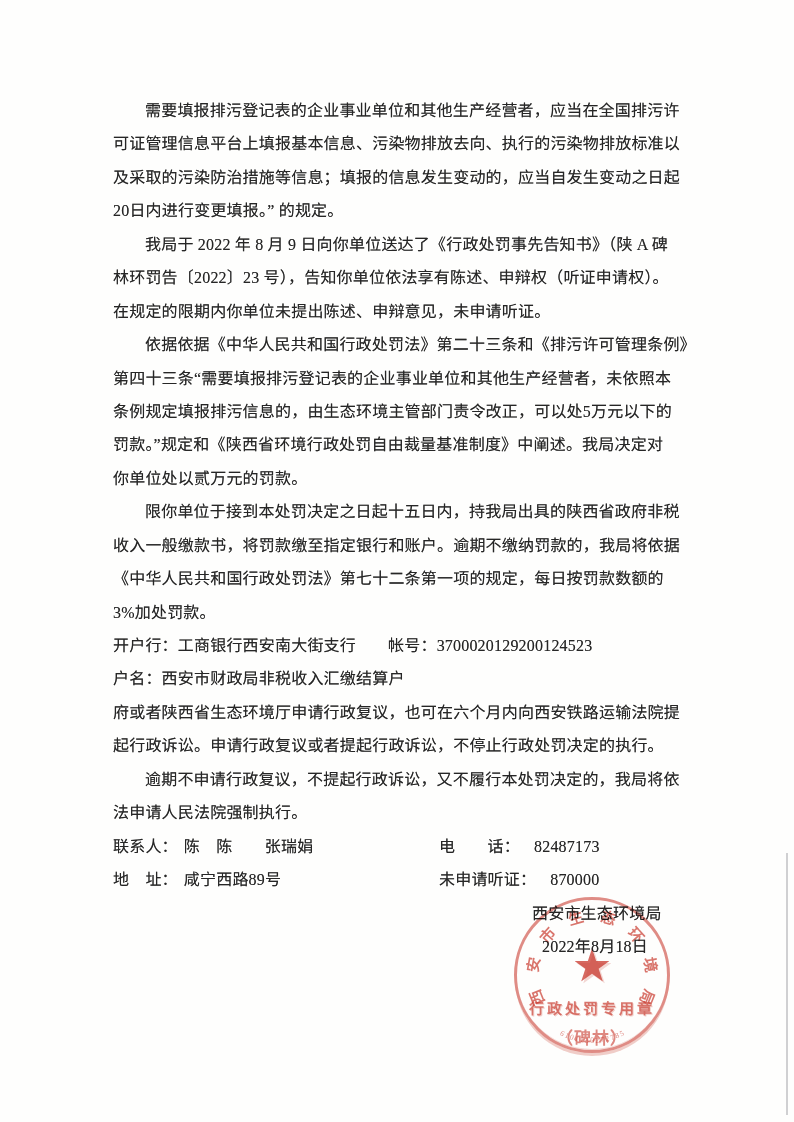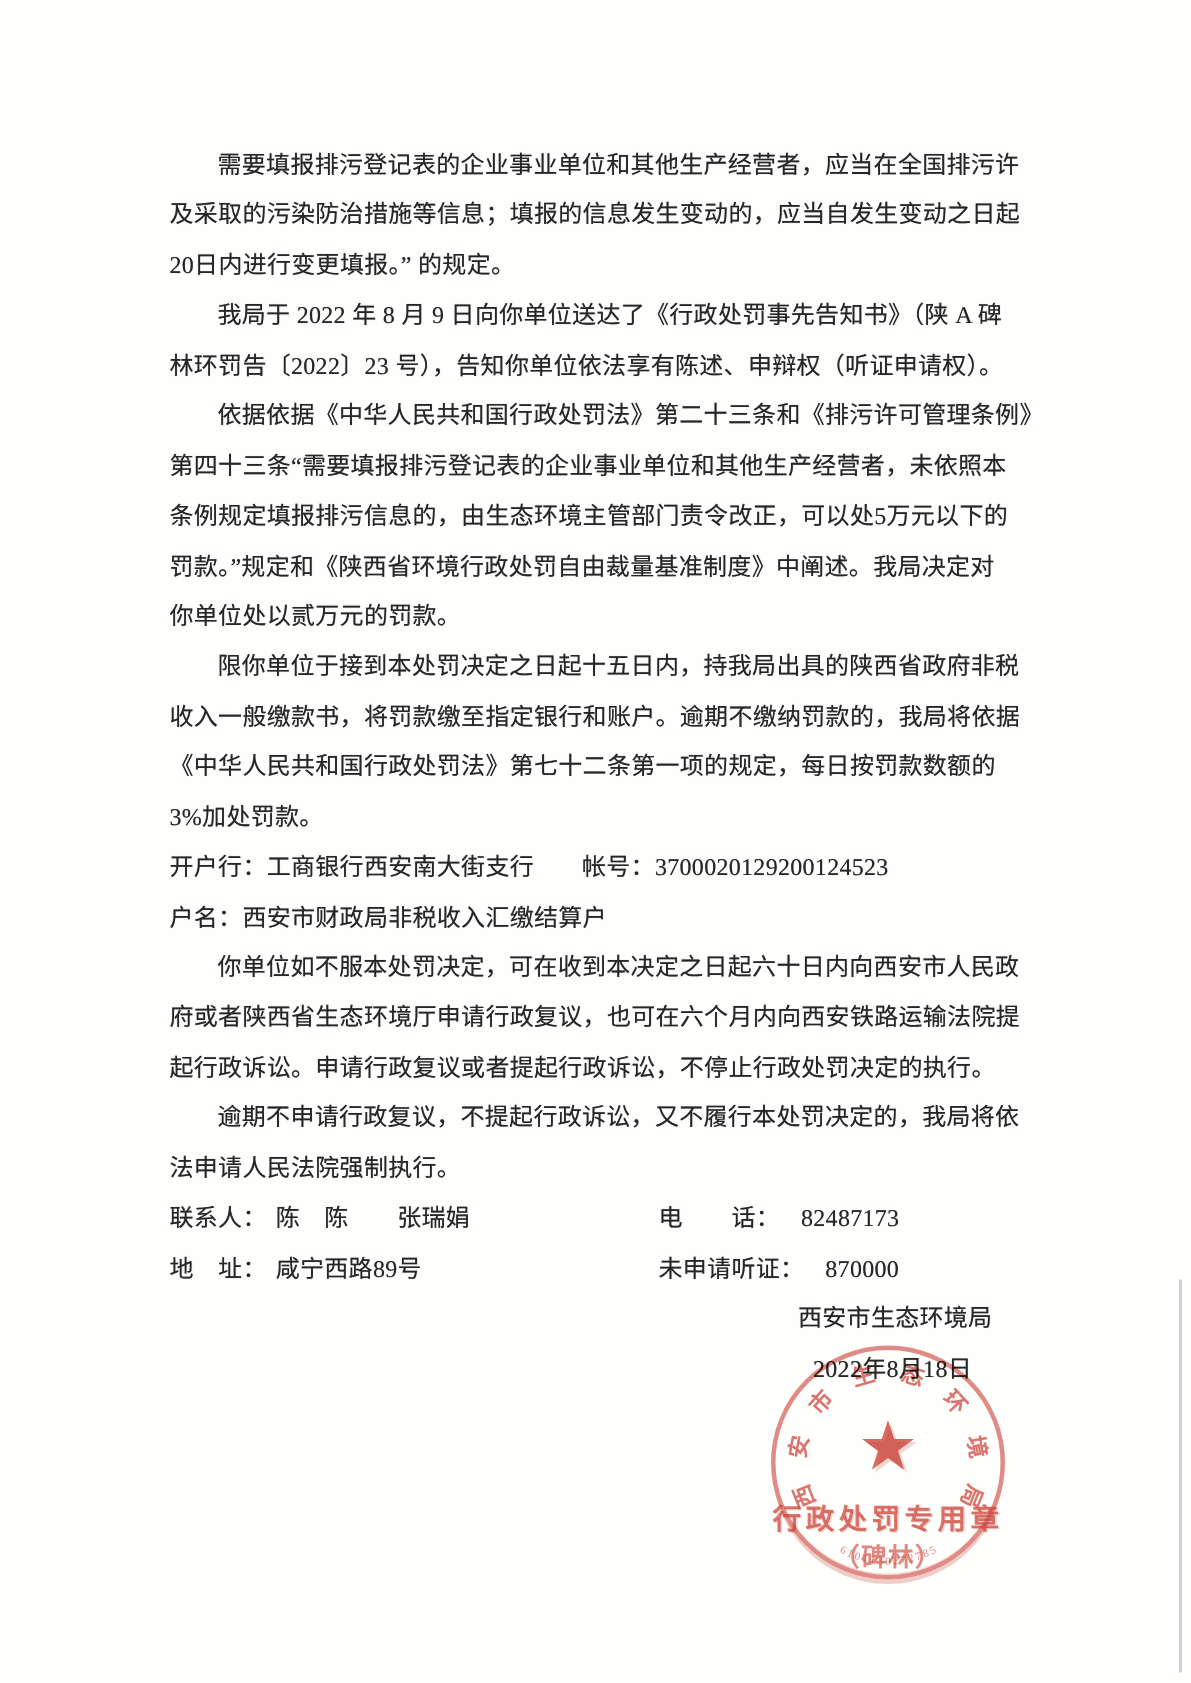--- a/index.html
+++ b/index.html
@@ -67,21 +67,21 @@
   .seal-star{
     position:absolute;left:50%;top:44%;
     transform:translate(-50%,-50%);
     font-size:37px;line-height:37px;
     color:rgba(198,48,36,0.78);
     text-shadow:2px 2px 0 rgba(198,60,45,0.22);
   }
   .seal-banner{
     position:absolute;left:0;right:0;top:100px;
     text-align:center;
-    font-size:19px;font-weight:bold;letter-spacing:3px;
+    font-size:15px;font-weight:bold;letter-spacing:3px;
     color:rgba(198,48,36,0.70);
     text-shadow:1px 1px 0 rgba(198,60,45,0.25);
   }
   .seal-sub{
     position:absolute;left:0;right:0;top:127px;
     text-align:center;
     font-size:17px;font-weight:bold;letter-spacing:1px;
     color:rgba(198,48,36,0.62);
   }
   
@@ -94,44 +94,45 @@
 </style>
 </head>
 <body>
 
 <div class="page">
 
   <div class="text-col">
 
     <div>
         <div class="line indent">需要填报排污登记表的企业事业单位和其他生产经营者，应当在全国排污许</div>
+        <div class="line">可证管理信息平台上填报基本信息、污染物排放去向、执行的污染物排放标准以</div>
         <div class="line">及采取的污染防治措施等信息；填报的信息发生变动的，应当自发生变动之日起</div>
         <div class="line">20日内进行变更填报。” 的规定。</div>
         <div class="line indent">我局于 2022 年 8 月 9 日向你单位送达了《行政处罚事先告知书》（陕 A 碑</div>
         <div class="line">林环罚告〔2022〕23 号），告知你单位依法享有陈述、申辩权（听证申请权）。</div>
+        <div class="line">在规定的限期内你单位未提出陈述、申辩意见，未申请听证。</div>
         <div class="line indent">依据依据《中华人民共和国行政处罚法》第二十三条和《排污许可管理条例》</div>
         <div class="line">第四十三条“需要填报排污登记表的企业事业单位和其他生产经营者，未依照本</div>
         <div class="line">条例规定填报排污信息的，由生态环境主管部门责令改正，可以处5万元以下的</div>
         <div class="line">罚款。”规定和《陕西省环境行政处罚自由裁量基准制度》中阐述。我局决定对</div>
         <div class="line">你单位处以贰万元的罚款。</div>
         <div class="line indent">限你单位于接到本处罚决定之日起十五日内，持我局出具的陕西省政府非税</div>
         <div class="line">收入一般缴款书，将罚款缴至指定银行和账户。逾期不缴纳罚款的，我局将依据</div>
         <div class="line">《中华人民共和国行政处罚法》第七十二条第一项的规定，每日按罚款数额的</div>
         <div class="line">3%加处罚款。</div>
       </div>
 
     <div class="line pay-row">
       <span>开户行：</span><span>工商银行西安南大街支行</span><span class="account-label">帐号：</span><span>3700020129200124523</span>
     </div>
     <div class="line pay-row">
       <span>户名：</span><span>西安市财政局非税收入汇缴结算户</span>
     </div>
 
     <div>
-        <div class="line indent">你单位如不服本处罚决定，可在收到本决定之日起六十日内向西安市人民政</div>
         <div class="line">府或者陕西省生态环境厅申请行政复议，也可在六个月内向西安铁路运输法院提</div>
         <div class="line">起行政诉讼。申请行政复议或者提起行政诉讼，不停止行政处罚决定的执行。</div>
         <div class="line indent">逾期不申请行政复议，不提起行政诉讼，又不履行本处罚决定的，我局将依</div>
         <div class="line">法申请人民法院强制执行。</div>
       </div>
 
     <div class="line contact-row">
       <span>联系人：</span><span class="left-value">陈　陈　　张瑞娟</span>
       <span class="right-col">
         <span>电　　话：</span><span class="right-value">82487173</span>

